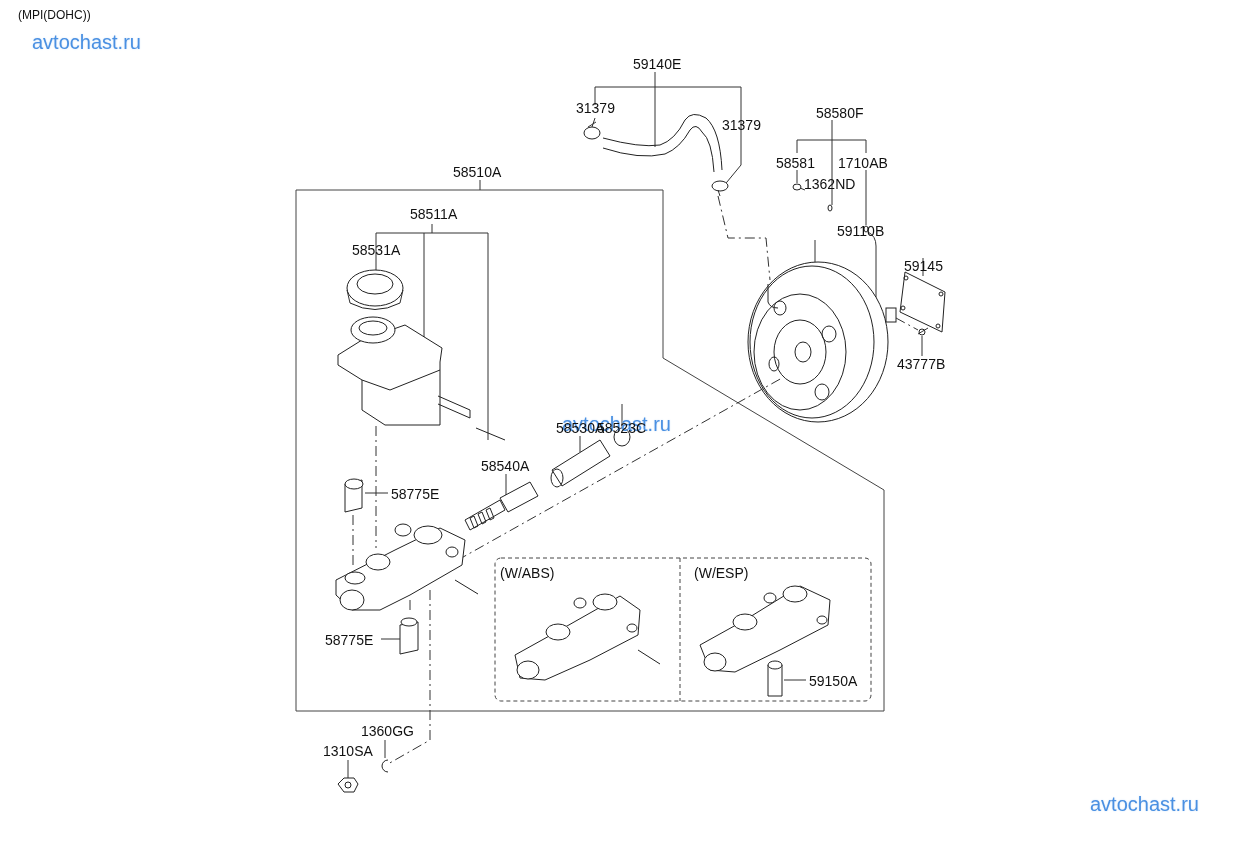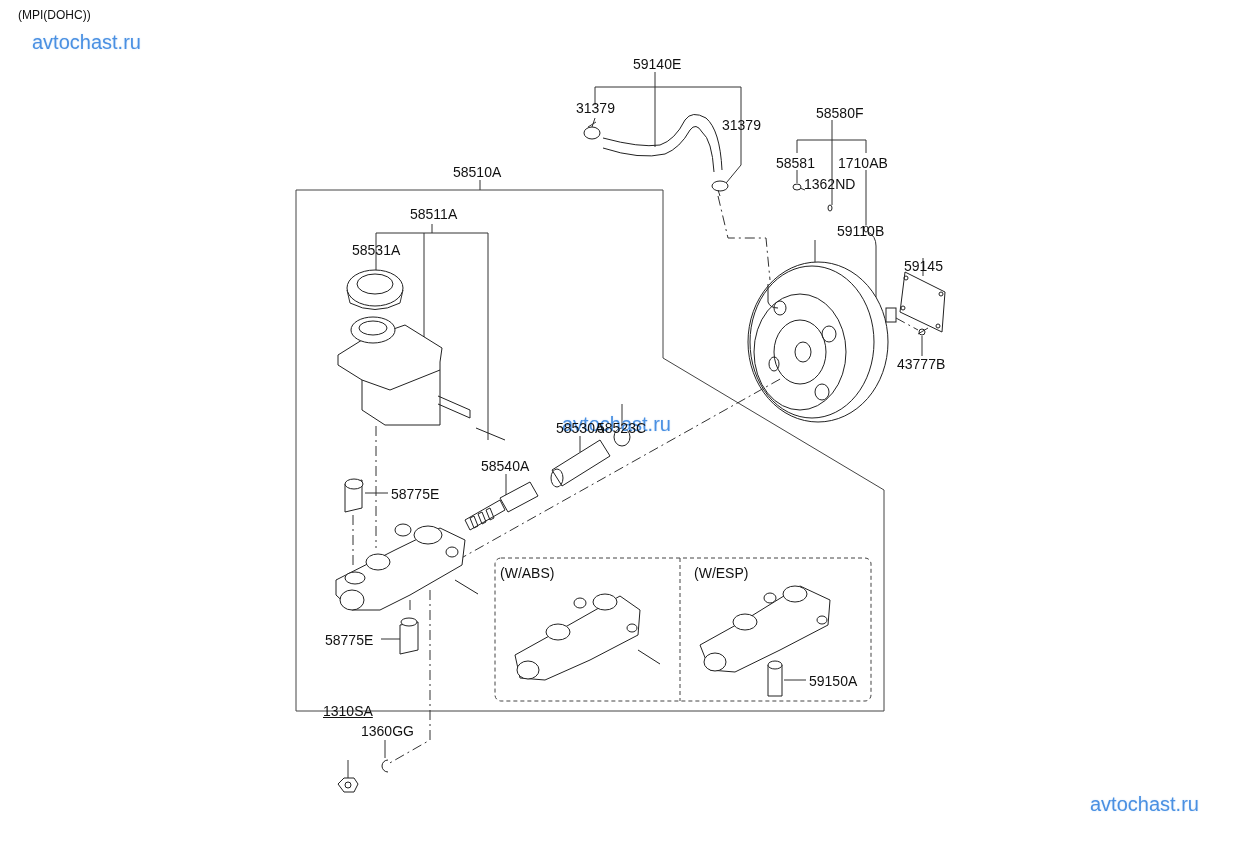--- a/index.html
+++ b/index.html
@@ -199,17 +199,17 @@
 <div class="lbl" style="left:897px;top:357px;">43777B</div>
 <div class="lbl" style="left:453px;top:165px;">58510A</div>
 <div class="lbl" style="left:410px;top:207px;">58511A</div>
 <div class="lbl" style="left:352px;top:243px;">58531A</div>
 <div class="lbl" style="left:597px;top:387px;margin-top:34px;">58523C</div>
 <div class="lbl" style="left:556px;top:421px;">58530A</div>
 <div class="lbl" style="left:481px;top:459px;">58540A</div>
 <div class="lbl" style="left:391px;top:487px;">58775E</div>
 <div class="lbl" style="left:325px;top:633px;">58775E</div>
 <div class="lbl" style="left:361px;top:724px;">1360GG</div>
-<div class="lbl" style="left:323px;top:704px;text-decoration:underline;">1310SA</div>
+<div class="lbl" style="left:323px;top:744px;">1310SA</div>
 <div class="lbl" style="left:809px;top:674px;">59150A</div>
 
 <div class="lbl" style="left:500px;top:566px;">(W/ABS)</div>
 <div class="lbl" style="left:694px;top:566px;">(W/ESP)</div>
 
 </body></html>

